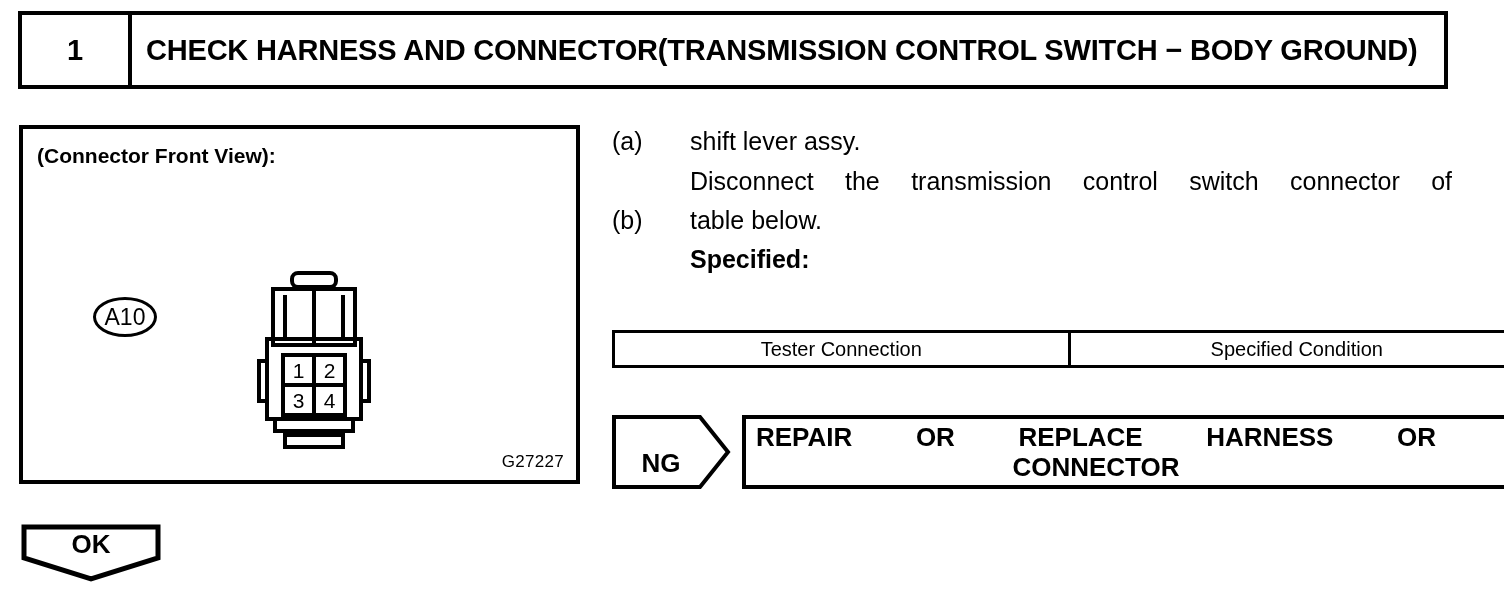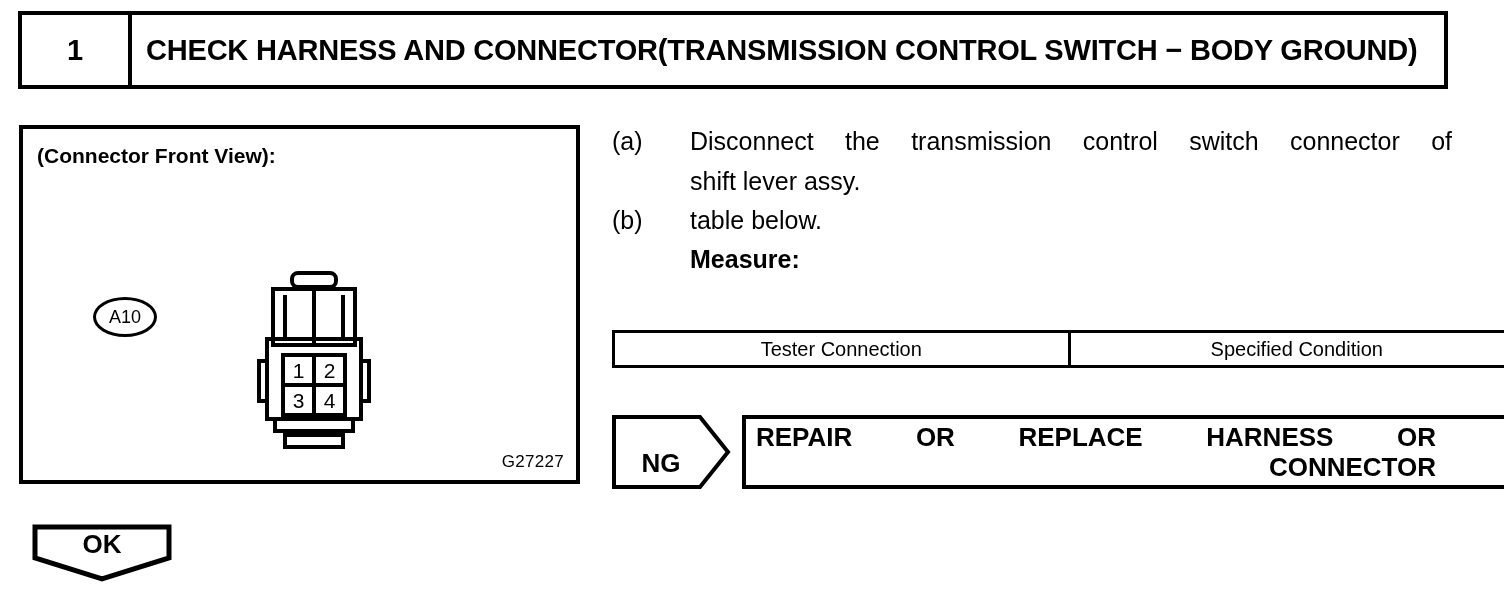--- a/index.html
+++ b/index.html
@@ -81,21 +81,21 @@
     left: 70px;
     top: 168px;
     width: 64px;
     height: 40px;
     border: 3px solid #000;
     border-radius: 50%;
     box-sizing: border-box;
     display: flex;
     align-items: center;
     justify-content: center;
-    font-size: 18px;
+    font-size: 23px;
     line-height: 1;
   }
   #figure-code {
     position: absolute;
     right: 12px;
     bottom: 8px;
     font-size: 17px;
     font-family: "Liberation Sans", sans-serif;
     letter-spacing: 0.3px;
   }
@@ -200,26 +200,26 @@
     font-size: 26px;
     font-weight: bold;
     line-height: 1.17;
     width: 680px;
   }
   #ng-action-text .ln1 {
     display: block;
     text-align: justify;
     text-align-last: justify;
   }
-  #ng-action-text .ln2 { display: block; text-align: right; }
+  #ng-action-text .ln2 { display: block; text-align: center; }
 
   
   #ok-flag {
     position: absolute;
-    left: 32px;
+    left: 21px;
     top: 524px;
     width: 140px;
     height: 58px;
     text-decoration: underline;
   }
   #ok-flag svg { display: block; }
   #ok-flag .ok-text {
     position: absolute;
     left: 0;
     top: 0;
@@ -288,33 +288,33 @@
   </div>
 
   <div id="figure-code">G27227</div>
 </div>
 
 <div id="procedure-column">
 
   <div class="proc-step">
     <span class="proc-label">(a)</span>
     <span class="proc-text">
+      <span style="display:block;text-align:left;">shift lever assy.</span>
       <span style="display:block;text-align:justify;text-align-last:justify;">Disconnect the transmission control switch connector of</span>
-      <span style="display:block;text-align:left;">shift lever assy.</span>
     </span>
   </div>
 
   <div class="proc-step">
     <span class="proc-label">(b)</span>
     <span class="proc-text">
       <span style="display:block;text-align:left;">table below.</span>
     </span>
   </div>
 
-  <div id="standard-label">Measure:</div>
+  <div id="standard-label">Specified:</div>
 </div>
 
 <table id="spec-table">
   <tbody>
       <tr>
     <td>Tester Connection</td>
     <td>Specified Condition</td>
   </tr>
 </tbody>
   </table>

